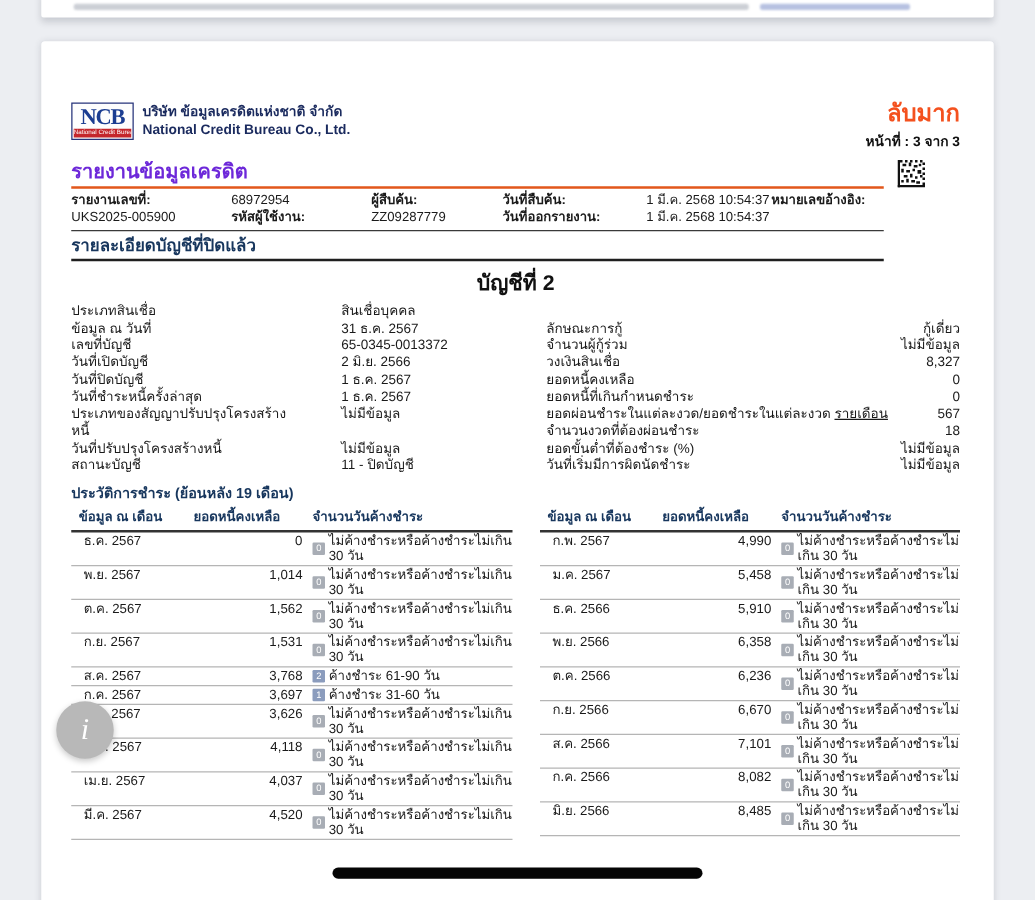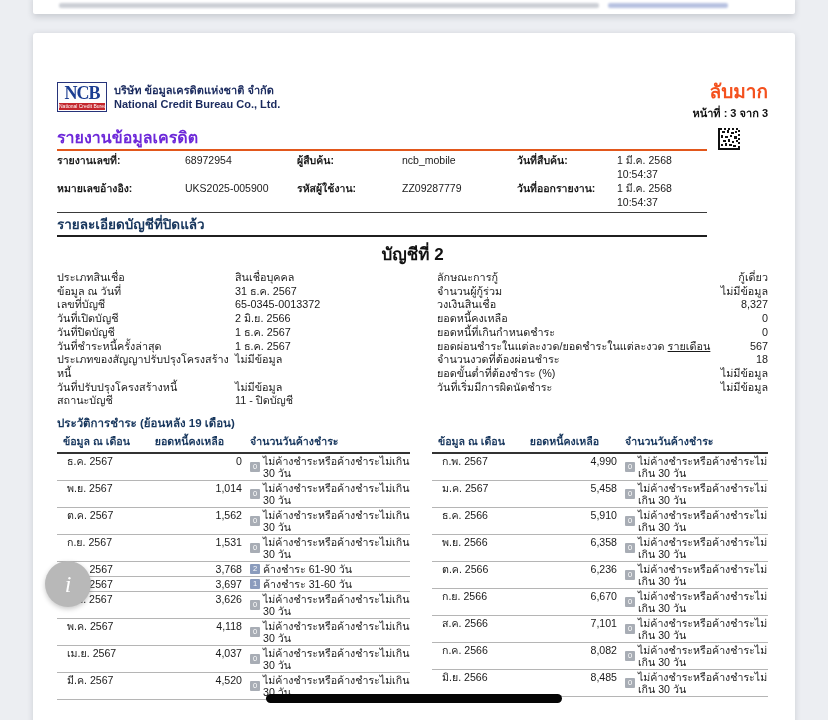--- a/index.html
+++ b/index.html
@@ -40,26 +40,26 @@
   .rule-dark{height:1px;background:#3a3a3a;width:650px;margin-top:3px;}
   .rule-black{height:2px;background:#1f1f1f;width:650px;margin:2px 0 3px;}
   
   .meta{display:grid;grid-template-columns:128px 112px 105px 115px 100px 1fr;width:650px;font-size:10.5px;line-height:14px;margin-top:2px;}
   .meta .lab{font-weight:bold;}
   .barcode{position:absolute;right:55px;top:95px;width:22px;height:22px;}
   
   .section-title{font-size:13.5px;font-weight:bold;color:#17365d;margin-top:4px;line-height:16px;}
   .account-title{text-align:center;font-size:17px;font-weight:bold;color:#111;margin:2px 0 4px;}
   
-  .details{display:flex;justify-content:space-between;}
+  .details{display:flex;justify-content:space-between;align-items:flex-end;}
   .d-left{width:374px;}
   .d-right{width:331px;}
   .drow{display:flex;font-size:10.8px;line-height:13.7px;}
   .d-left .dlabel{width:178px;flex:none;}
-  .d-left .dvalue{flex:1;}
+  .d-left .dvalue{flex:1;margin-left:38px;}
   .d-right .dlabel{flex:1;}
   .d-right .dvalue{text-align:right;min-width:56px;}
   .u{text-decoration:underline;}
   
   .history-title{font-size:11.5px;font-weight:bold;color:#17365d;margin-top:8px;line-height:14px;}
   .tables{display:flex;gap:22px;margin-top:2px;}
   .htable{width:353px;}
   .htable.right{width:336px;}
   .hheader{display:flex;font-weight:bold;color:#17365d;font-size:10.6px;border-bottom:2px solid #333;padding:1px 0 2px;}
   .hheader .hmonth{padding-left:6px;}
@@ -139,21 +139,20 @@
       </div>
     </div>
 
     <div class="title">รายงานข้อมูลเครดิต</div>
     <div class="rule-orange"></div>
 
     <div class="meta">
       <span class="lab">รายงานเลขที่:</span>
       <span>68972954</span>
       <span class="lab">ผู้สืบค้น:</span>
-      <span>ncb_mobile</span>
       <span class="lab">วันที่สืบค้น:</span>
       <span>1 มี.ค. 2568 10:54:37</span>
       <span class="lab">หมายเลขอ้างอิง:</span>
       <span>UKS2025-005900</span>
       <span class="lab">รหัสผู้ใช้งาน:</span>
       <span>ZZ09287779</span>
       <span class="lab">วันที่ออกรายงาน:</span>
       <span>1 มี.ค. 2568 10:54:37</span>
     </div>
     <div class="rule-dark"></div>

